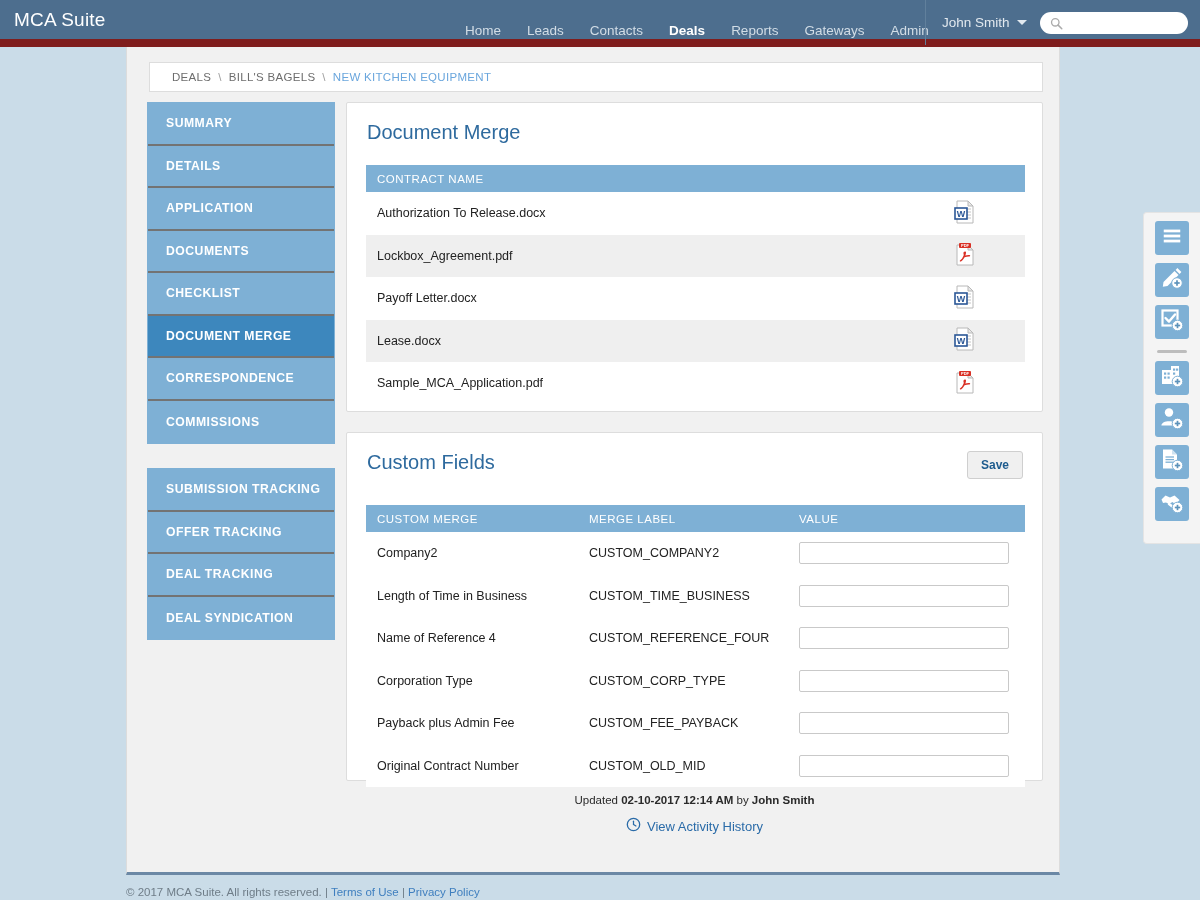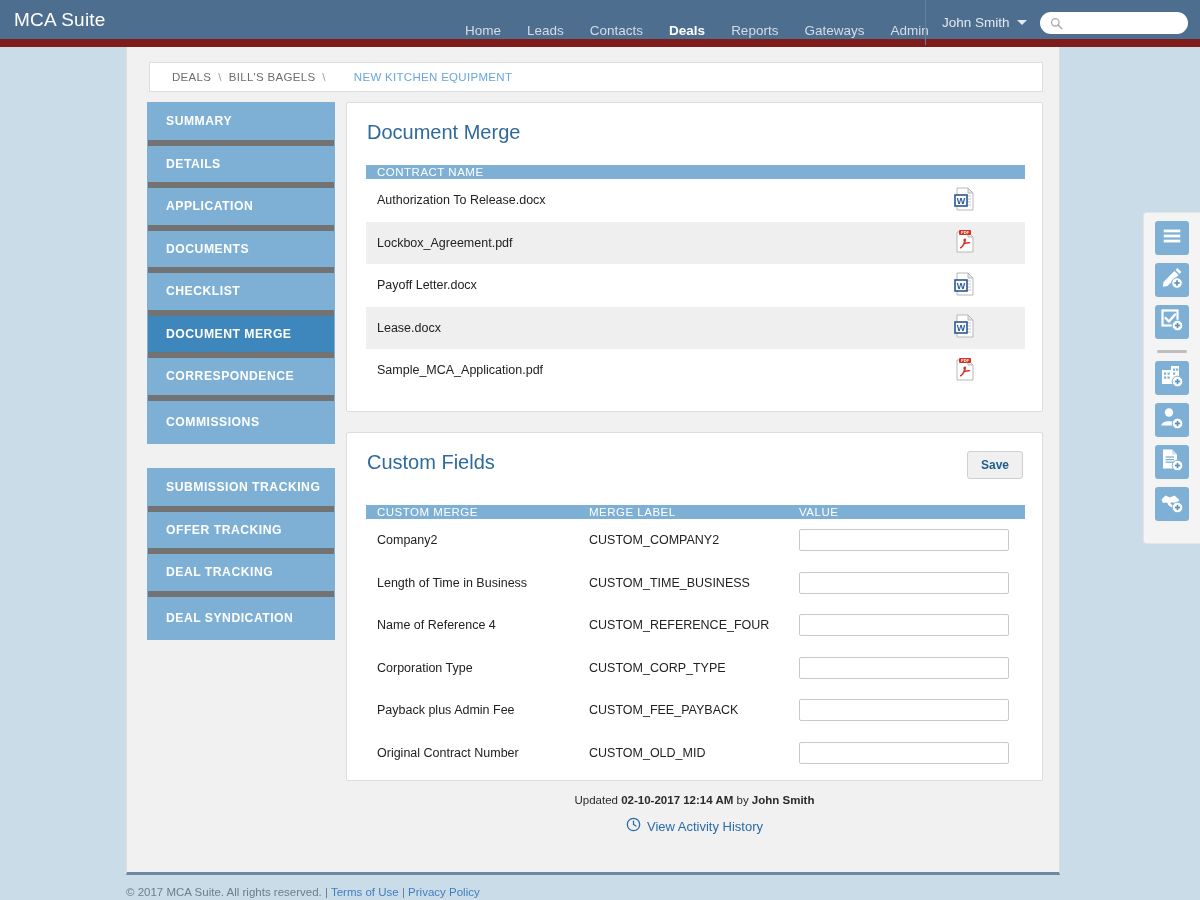--- a/index.html
+++ b/index.html
@@ -101,21 +101,21 @@
     background: #ffffff;
     border: 1px solid #dddddd;
     display: flex;
     align-items: center;
     padding-left: 22px;
     gap: 7px;
     font-size: 11.5px;
     letter-spacing: .3px;
   }
   .crumb { color: #6d6d6d; cursor: pointer; white-space: nowrap; }
-  .crumb.last { color: #6aa6dd; margin-left: 21px; }
+  .crumb.last { color: #6aa6dd; }
   .crumb-sep { color: #9d9d9d; }
 
   
   .leftmenu {
     position: absolute;
     left: 20px; top: 55px;
     width: 188px;
   }
   .menugroup {
     border: 1px solid #7eb0d5;
@@ -126,21 +126,21 @@
   .menuitem {
     height: 42.5px;
     display: flex;
     align-items: center;
     padding-left: 18px;
     color: #ffffff;
     font-size: 12.2px;
     font-weight: bold;
     letter-spacing: .5px;
     background: #7eb0d5;
-    border-bottom: 6px solid #737373;
+    border-bottom: 2px solid #737373;
     cursor: pointer;
     white-space: nowrap;
   }
   .menuitem:last-child { border-bottom: none; }
   .menuitem.active { background: #3d87bd; }
 
   
   .panel {
     position: absolute;
     background: #ffffff;
@@ -182,21 +182,21 @@
   #tbl-merge  { top: 62px; }
   #tbl-custom { top: 72px; }
 
   .tbl thead th {
     background: #7eb0d5;
     color: #ffffff;
     font-size: 11.5px;
     font-weight: normal;
     letter-spacing: .5px;
     text-align: left;
-    height: 14px;
+    height: 27px;
     padding-left: 11px;
     vertical-align: middle;
   }
   .tbl tbody td {
     font-size: 12.5px;
     color: #222222;
     height: 42.5px;
     padding-left: 11px;
     vertical-align: middle;
     white-space: nowrap;

